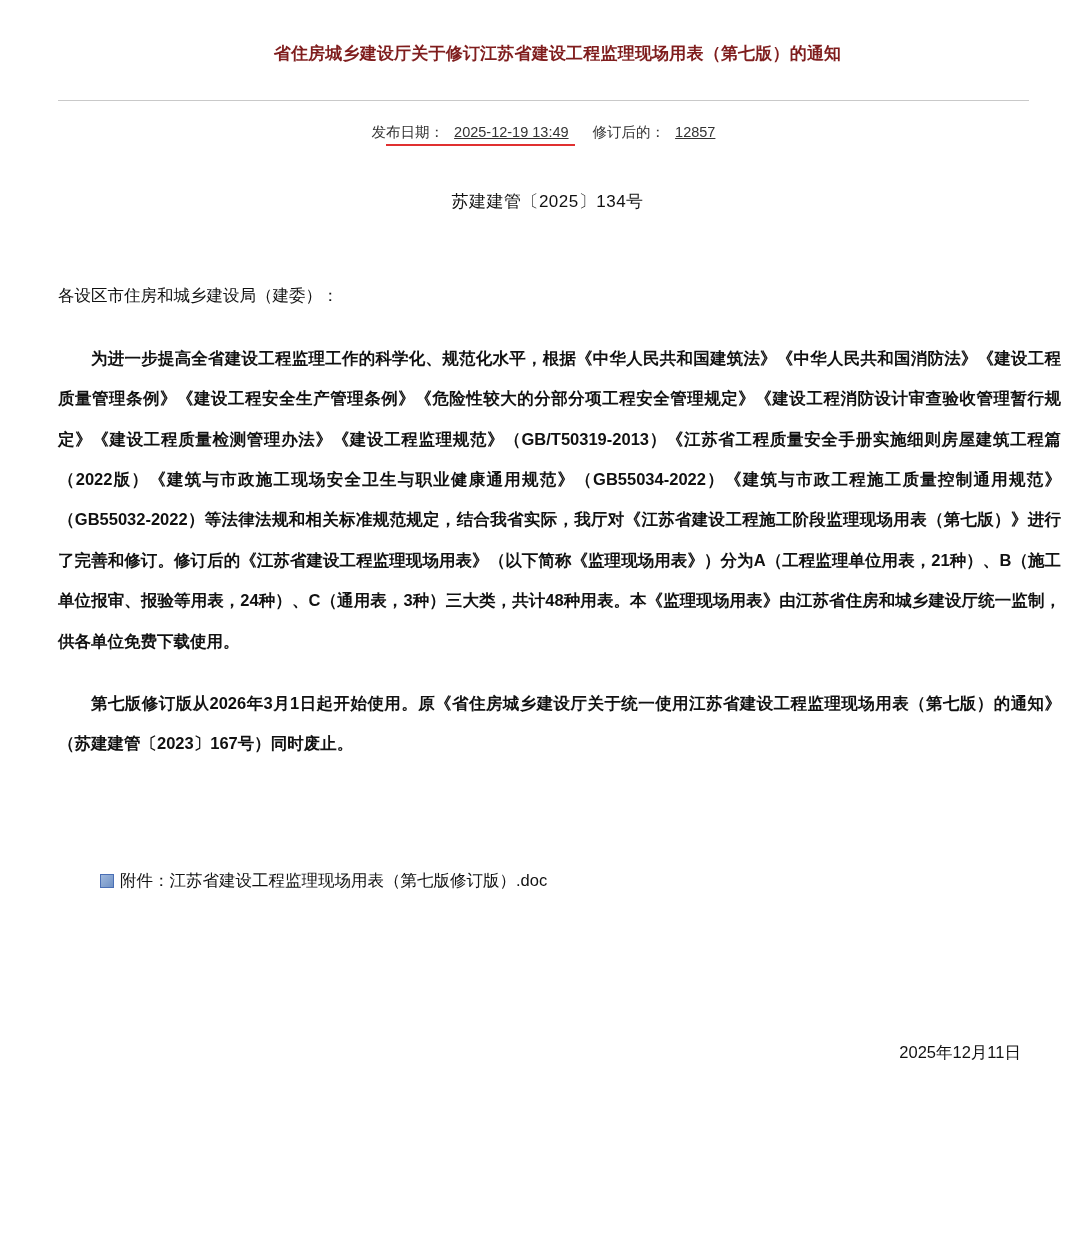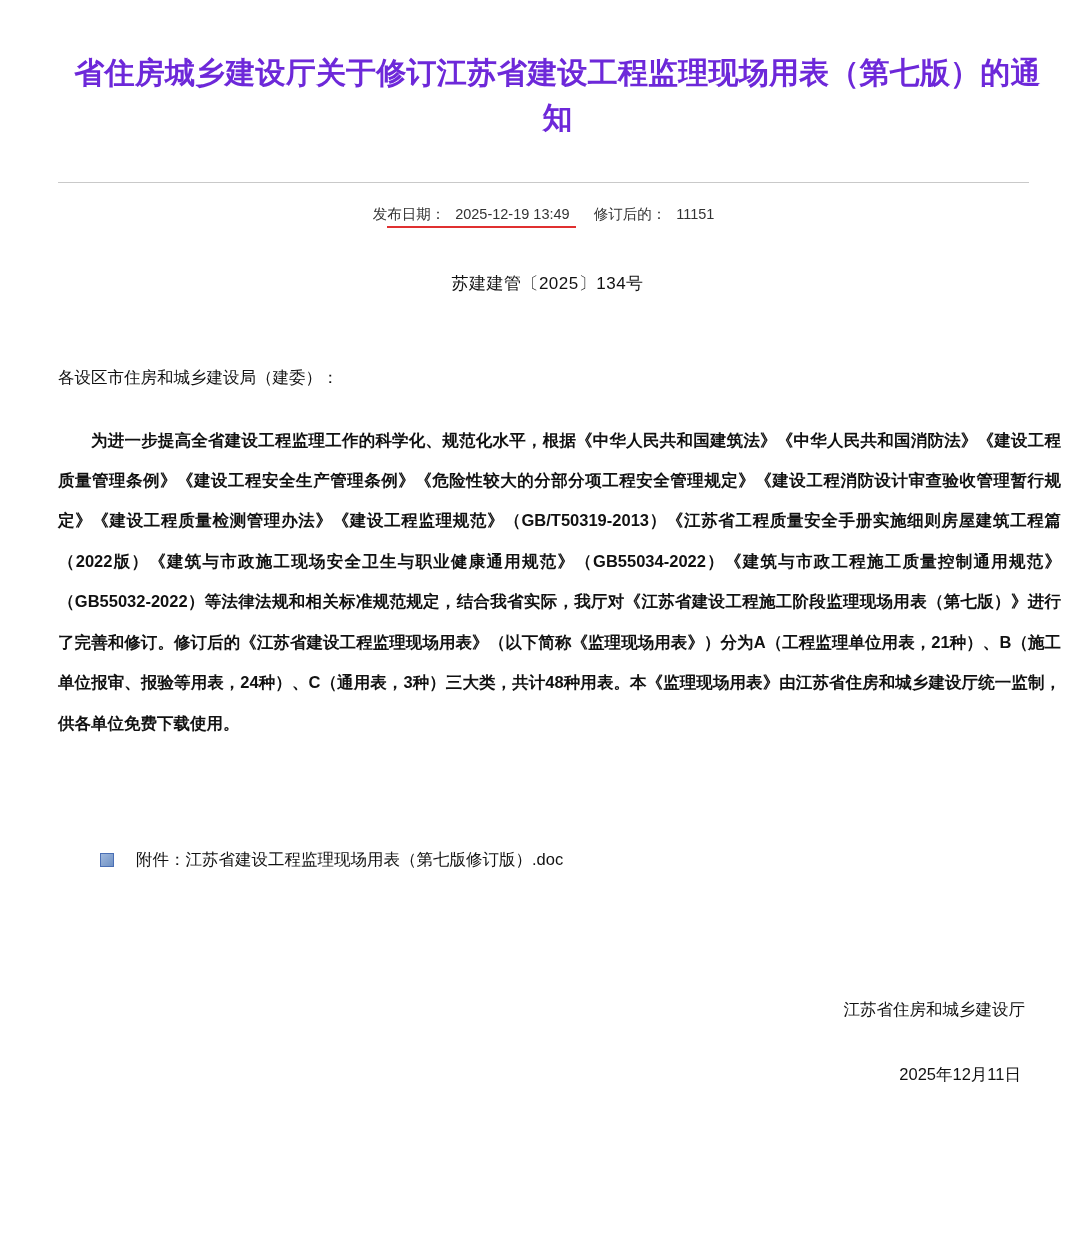--- a/index.html
+++ b/index.html
@@ -15,25 +15,25 @@
     -webkit-font-smoothing: antialiased;
   }
   .page {
     position: relative;
     width: 1087px;
     min-height: 1259px;
     box-sizing: border-box;
     padding: 0;
   }
   .title {
-    font-size: 30px;
+    font-size: 17px;
     font-weight: bold;
     text-align: center;
     line-height: 1.5;
-    color: #6d28d9;
+    color: #7f1d1d;
     padding: 30px 32px 22px 60px;
     letter-spacing: 0.2px;
   }
   .title-rule {
     border: none;
     border-top: 1px solid #c9c9c9;
     margin: 0 58px 0 58px;
     height: 0;
   }
   .meta {
@@ -44,21 +44,21 @@
     font-size: 14.5px;
     color: #333;
     padding: 22px 0 0 0;
   }
   .meta-group {
     display: flex;
     align-items: baseline;
     gap: 10px;
   }
   .meta-label { color: #333; }
-  .meta-value { color: #333; }
+  .meta-value { color: #333; text-decoration: underline; }
   .meta-value.underlined {
     position: relative;
     display: inline-block;
   }
   .meta-value.underlined::after {
     content: "";
     position: absolute;
     left: -68px;
     right: -6px;
     bottom: -6px;
@@ -91,21 +91,21 @@
     background-repeat: no-repeat;
     background-position: 0 calc(100% - -3px);
     background-size: 100% 100%;
   }
   .attachment {
     padding: 78px 58px 0 100px;
     font-size: 16.5px;
     color: #111;
     display: flex;
     align-items: center;
-    gap: 22px;
+    gap: 6px;
     line-height: 2;
   }
   .attach-icon {
     display: inline-block;
     width: 12px;
     height: 12px;
     border: 1px solid #4a6fb5;
     background: linear-gradient(135deg, #9fb8dd 0%, #6f91c4 100%);
     position: relative;
     top: 1px;
@@ -133,40 +133,40 @@
 
   <hr class="title-rule">
 
   <div class="meta">
     <div class="meta-group">
       <span class="meta-label">发布日期：</span>
       <span class="meta-value underlined">2025-12-19 13:49</span>
     </div>
     <div class="meta-group">
       <span class="meta-label">修订后的：</span>
-      <span class="meta-value">11151</span>
+      <span class="meta-value">12857</span>
     </div>
   </div>
 
   <div class="doc-number">苏建建管〔2025〕134号</div>
 
   <div class="body-block">
 
     <p class="para">各设区市住房和城乡建设局（建委）：</p>
 
     <p class="para indent"><span>为进一步提高全省建设工程监理工作的科学化、规范化水平，根据《中华人民共和国建筑法》《中华人民共和国消防法》《建设工程质量管理条例》《建设工程安全生产管理条例》《危险性较大的分部分项工程安全管理规定》《建设工程消防设计审查验收管理暂行规定》《建设工程质量检测管理办法》《建设工程监理规范》（GB/T50319-2013）《江苏省工程质量安全手册实施细则房屋建筑工程篇（2022版）《建筑与市政施工现场安全卫生与职业健康通用规范》（GB55034-2022）《建筑与市政工程施工质量控制通用规范》（GB55032-2022）等法律法规和相关标准规范规定，结合我省实际，</span><span class="hl">我厅对《江苏省建设工程施工阶段监理现场用表（第七版）》进行了完善和修订。</span><span>修订后的《江苏省建设工程监理现场用表》（以下简称《监理现场用表》）分为A（工程监理单位用表，21种）、B（施工单位报审、报验等用表，24种）、C（通用表，3种）三大类，共计48种用表。本《监理现场用表》由江苏省住房和城乡建设厅统一监制，供各单位免费下载使用。</span></p>
 
+    <p class="para indent"><span class="hl">第七版修订版从2026年3月1日起开始使用。</span><span>原《省住房城乡建设厅关于统一使用江苏省建设工程监理现场用表（第七版）的通知》（苏建建管〔2023〕167号）同时废止。</span></p>
 
   </div>
 
   <div class="attachment">
     <span class="attach-icon"></span>
     <span>附件：江苏省建设工程监理现场用表（第七版修订版）.doc</span>
   </div>
 
   <div class="signoff">
-    <div>江苏省住房和城乡建设厅</div>
     <div class="date">2025年12月11日</div>
   </div>
 
   <div class="spacer-bottom"></div>
 
 </div>
 
 </body></html>

